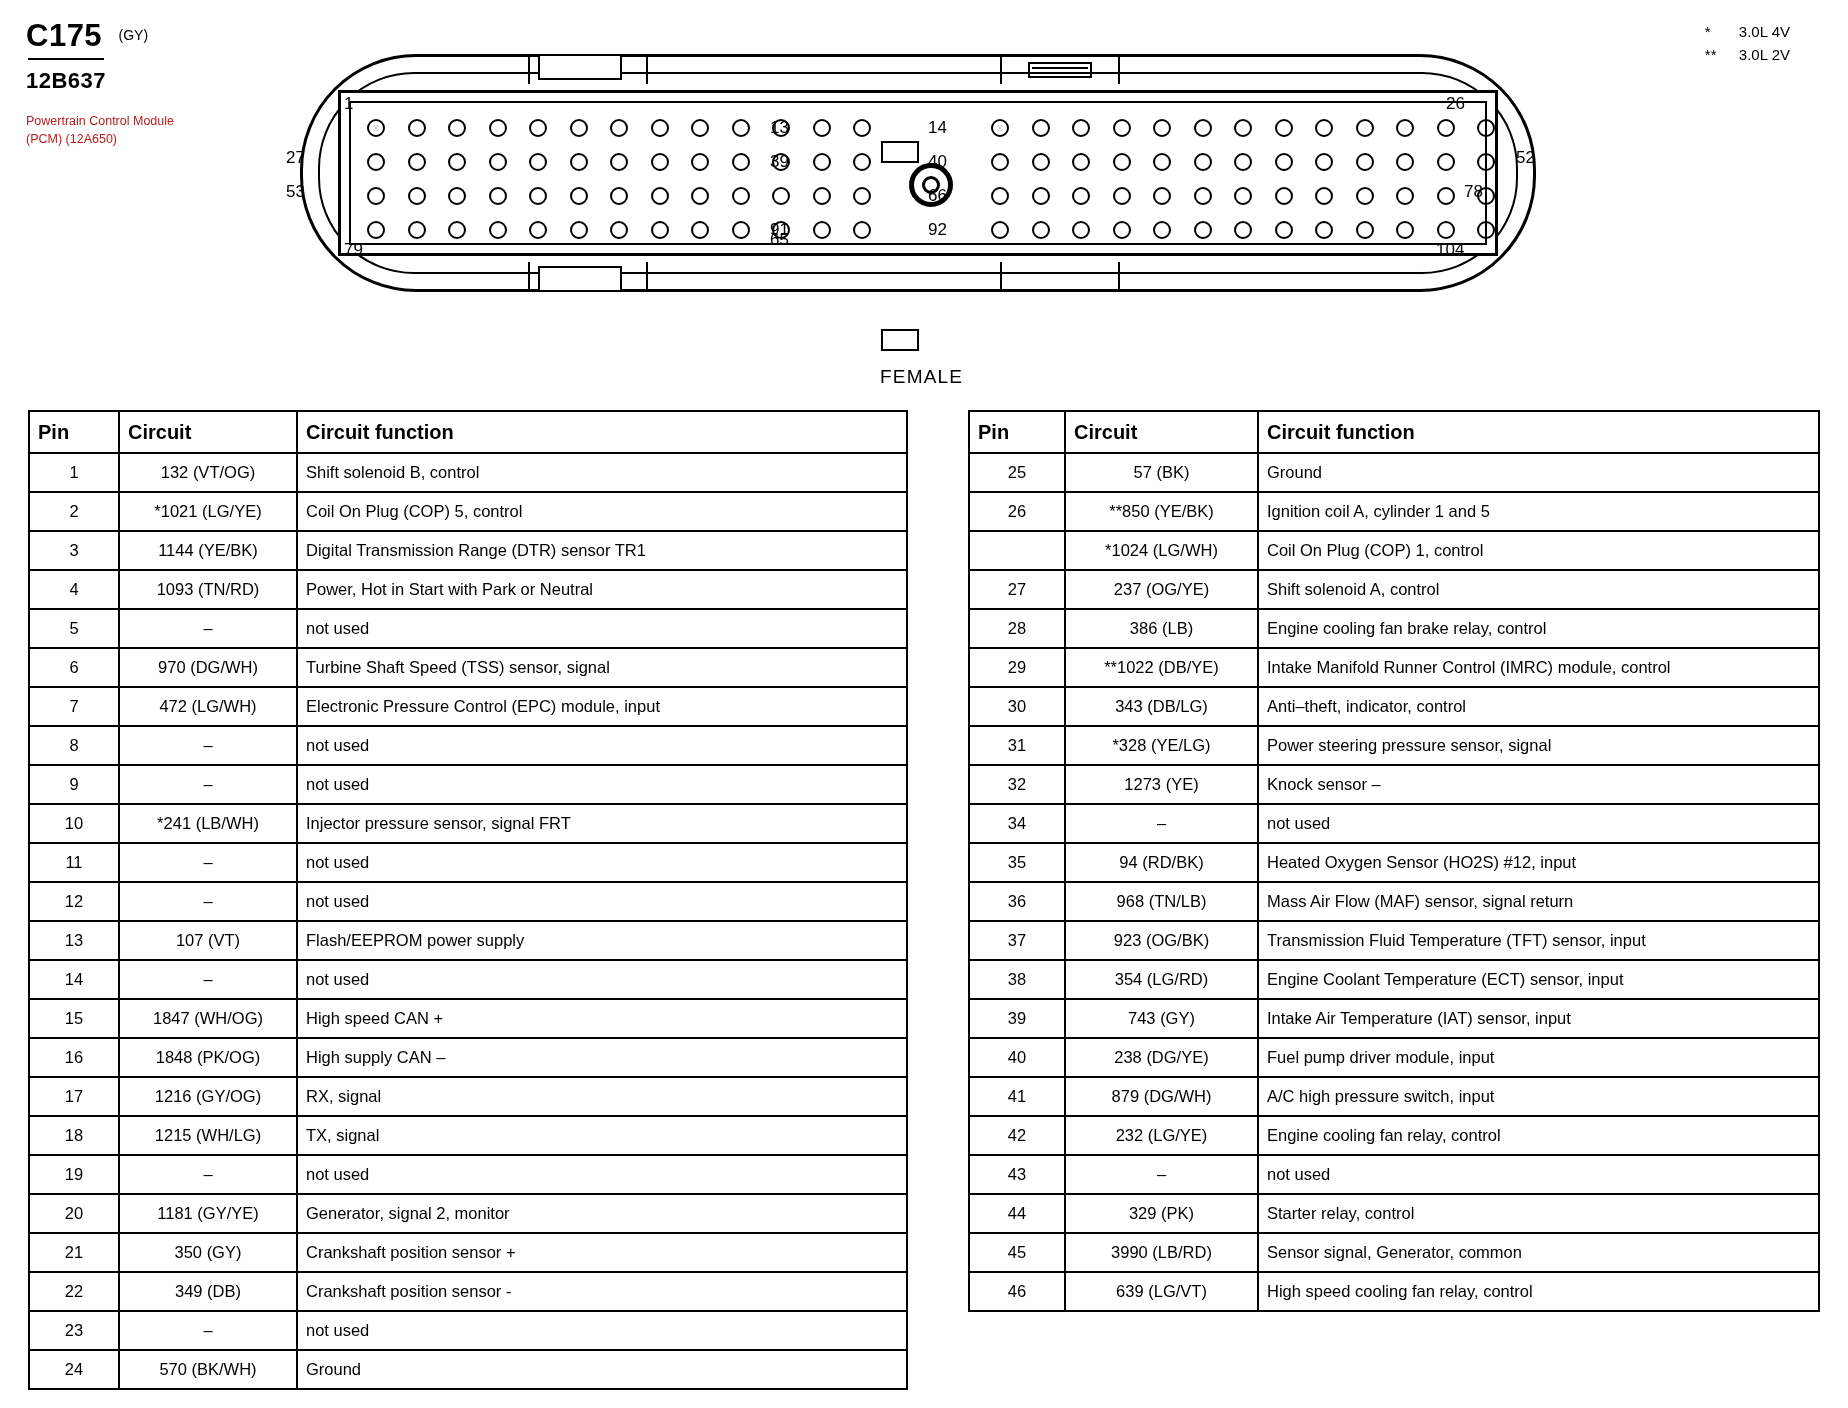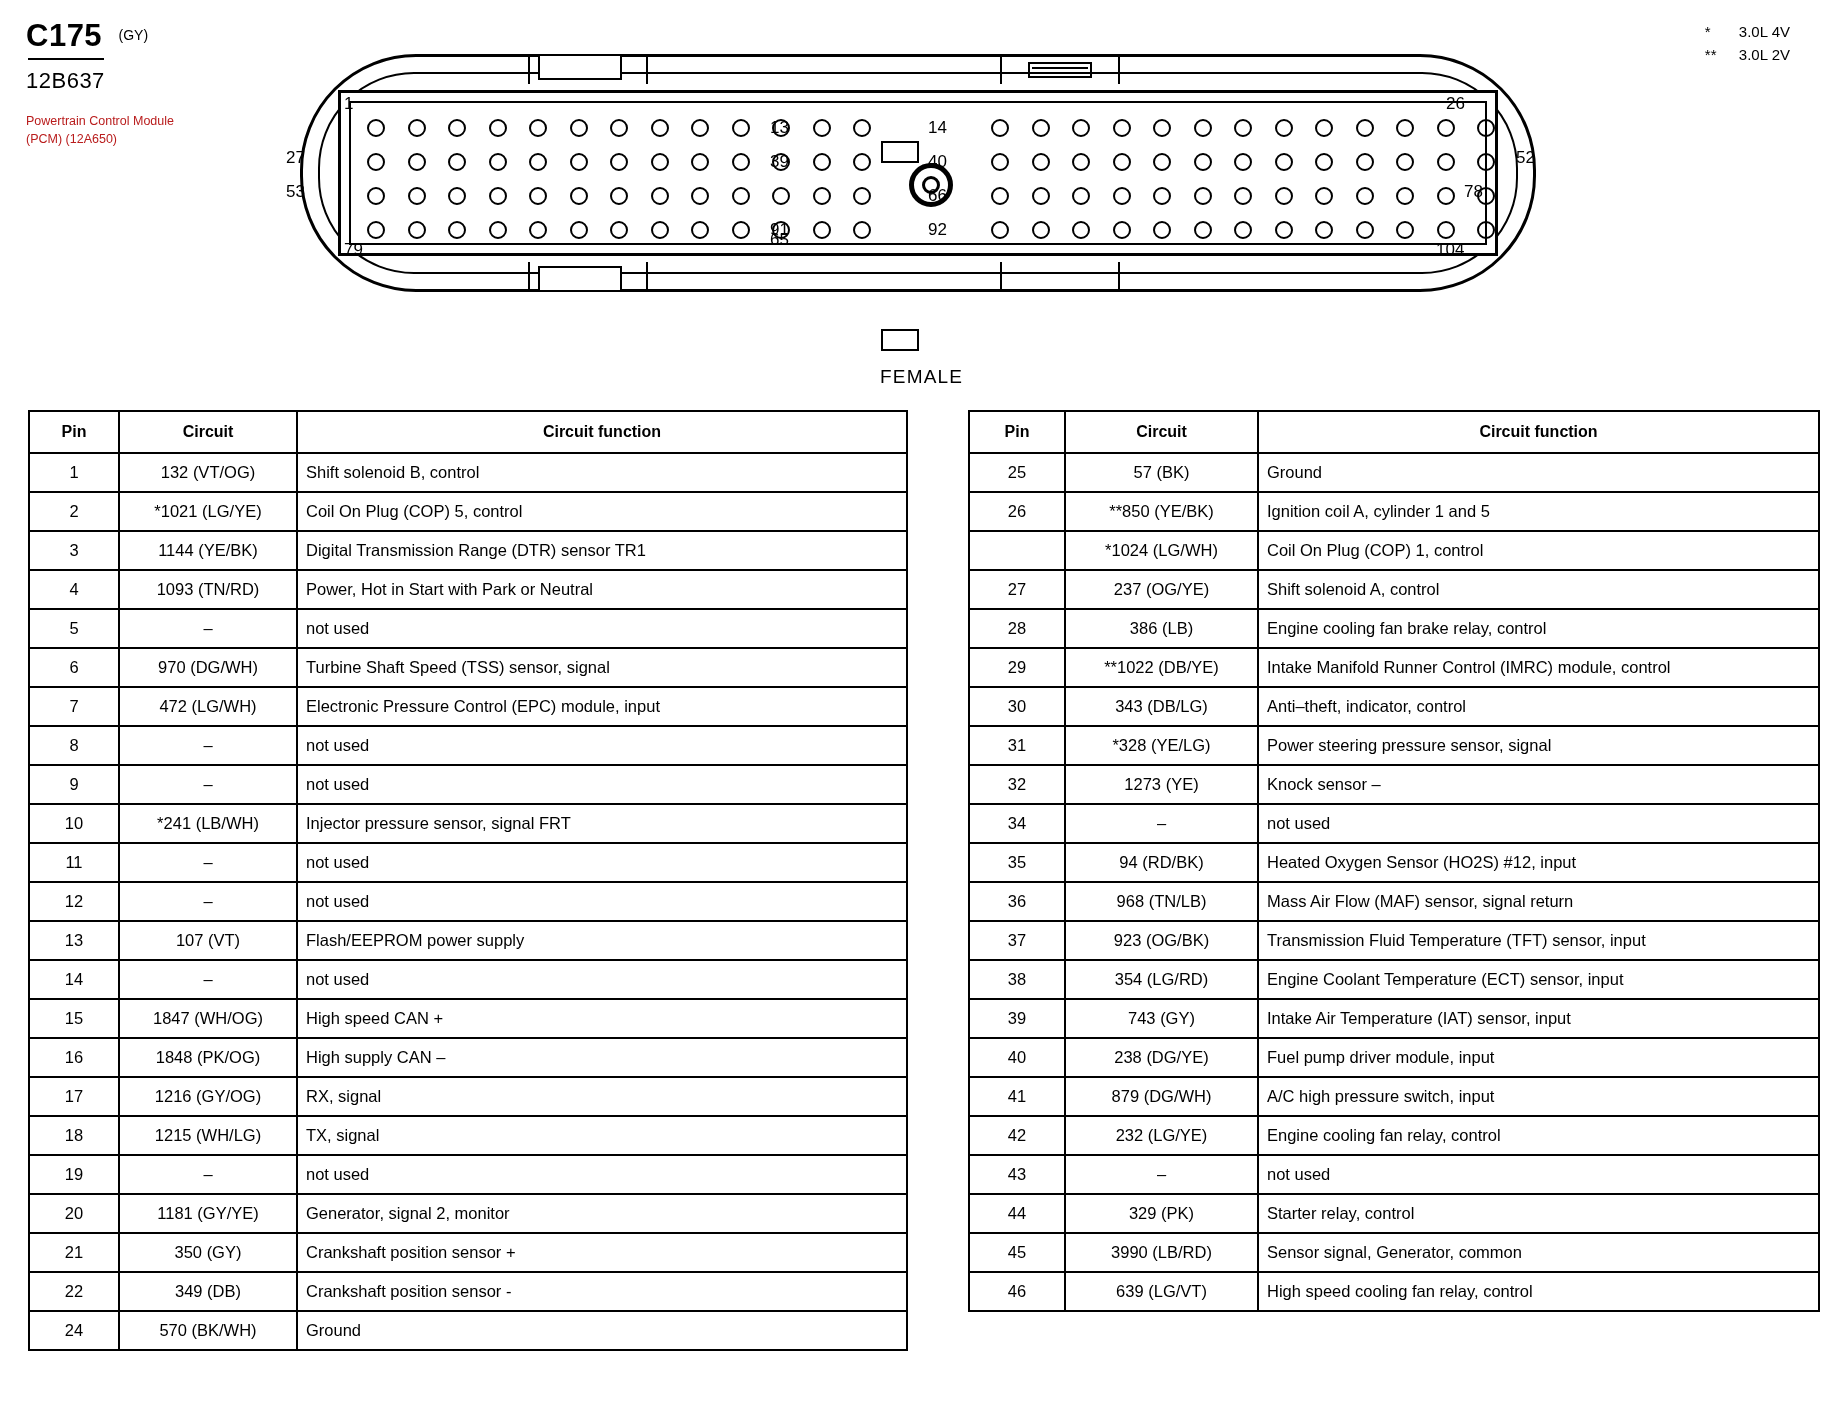--- a/index.html
+++ b/index.html
@@ -40,21 +40,21 @@
     margin-left: 12px;
     vertical-align: 6px;
   }
   .hdr-rule {
     border-bottom: 2px solid #000;
     width: 76px;
     margin: 4px 0 8px 2px;
   }
   .hdr-part {
     font-size: 22px;
-    font-weight: normal;
+    font-weight: bold;
     letter-spacing: 0.5px;
   }
   .hdr-desc {
     font-size: 12.5px;
     line-height: 1.45;
     margin-top: 18px;
     color: #b91c1c;
   }
 
   
@@ -209,22 +209,22 @@
     font-size: 16.5px;
   }
   table.pintbl th, table.pintbl td {
     border: 2px solid #000;
     padding: 0 8px;
     height: 37px;
     vertical-align: middle;
   }
   table.pintbl th {
     font-weight: bold;
-    text-align: center;
-    font-size: 16px;
+    text-align: left;
+    font-size: 20px;
     height: 40px;
   }
   .c-pin     { width: 72px;  text-align: center; }
   .c-circuit { width: 160px; text-align: center; }
   .c-func    { text-align: left; padding-left: 12px; }
   .tbl-right .c-pin     { width: 78px; }
   .tbl-right .c-circuit { width: 175px; }
   .tall td { height: 46px; }
 </style>
 </head>
@@ -535,20 +535,25 @@
             <td class="c-pin">21</td>
             <td class="c-circuit">350 (GY)</td>
             <td class="c-func">Crankshaft position sensor  +</td>
           </tr>
           <tr>
             <td class="c-pin">22</td>
             <td class="c-circuit">349 (DB)</td>
             <td class="c-func">Crankshaft position sensor  -</td>
           </tr>
           <tr>
+            <td class="c-pin">23</td>
+            <td class="c-circuit">–</td>
+            <td class="c-func">not used</td>
+          </tr>
+          <tr>
             <td class="c-pin">24</td>
             <td class="c-circuit">570 (BK/WH)</td>
             <td class="c-func">Ground</td>
           </tr>
         </tbody>
     </table>
   </div>
 
   <div class="tbl-wrap tbl-right">
     <table class="pintbl">

